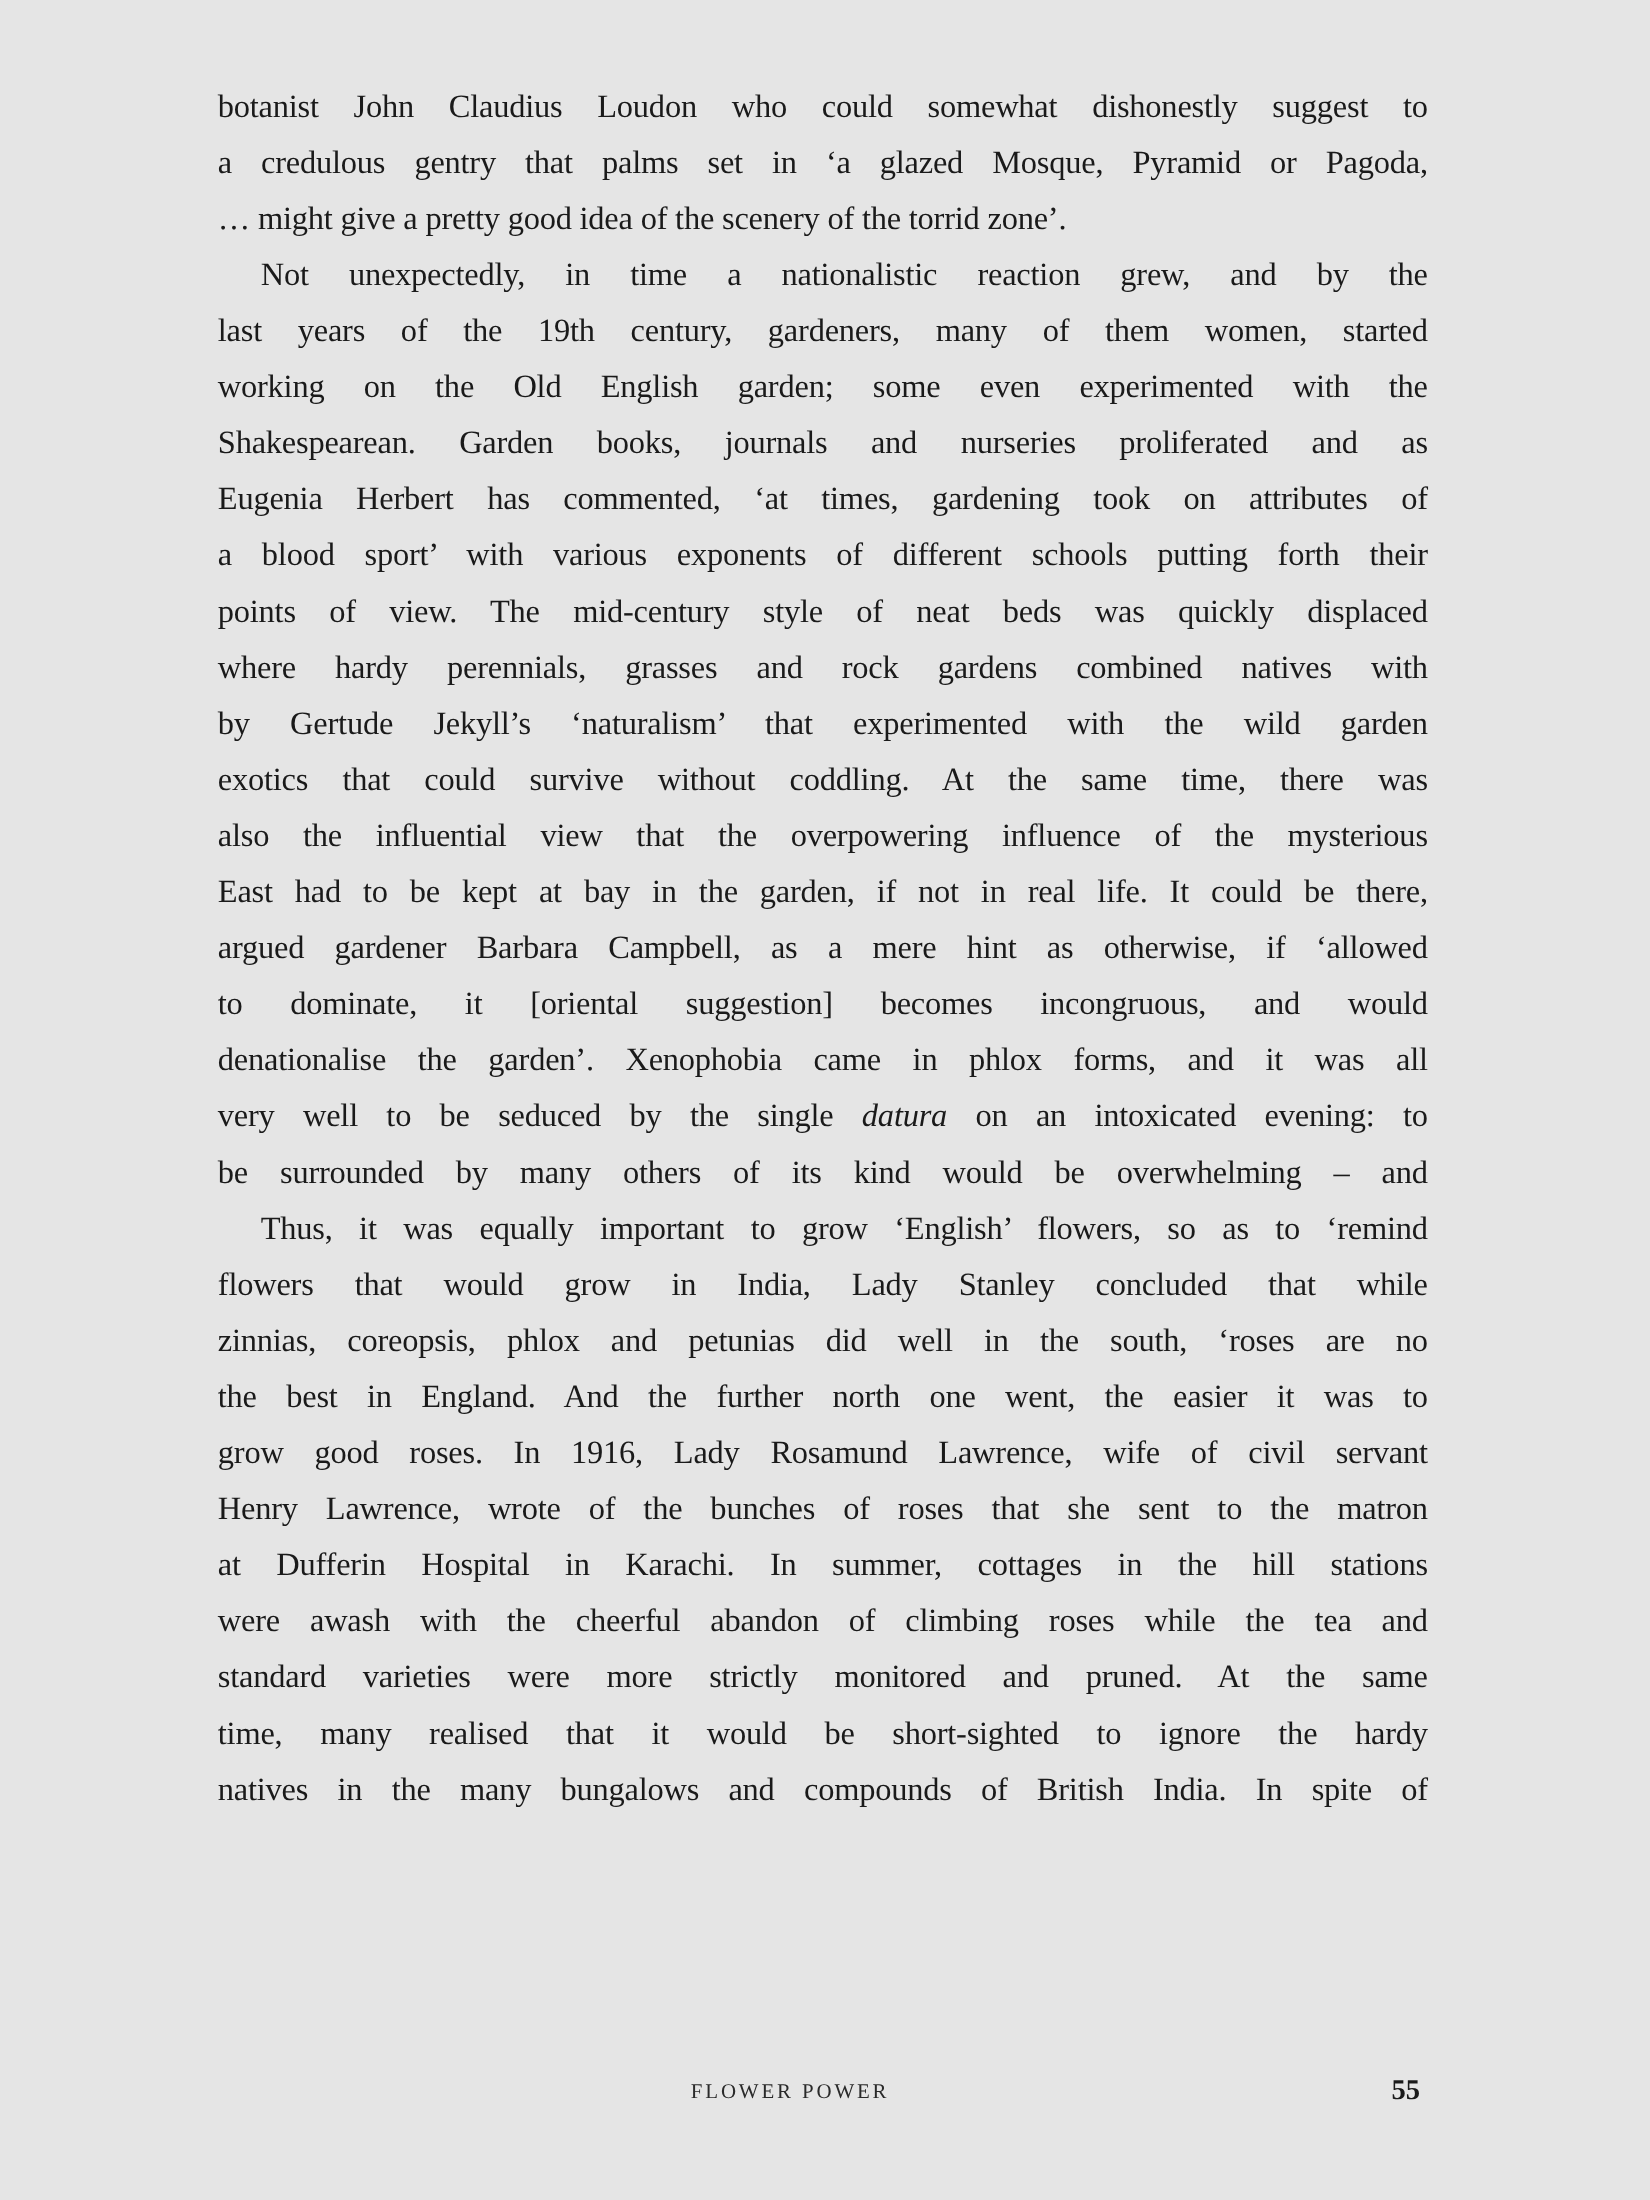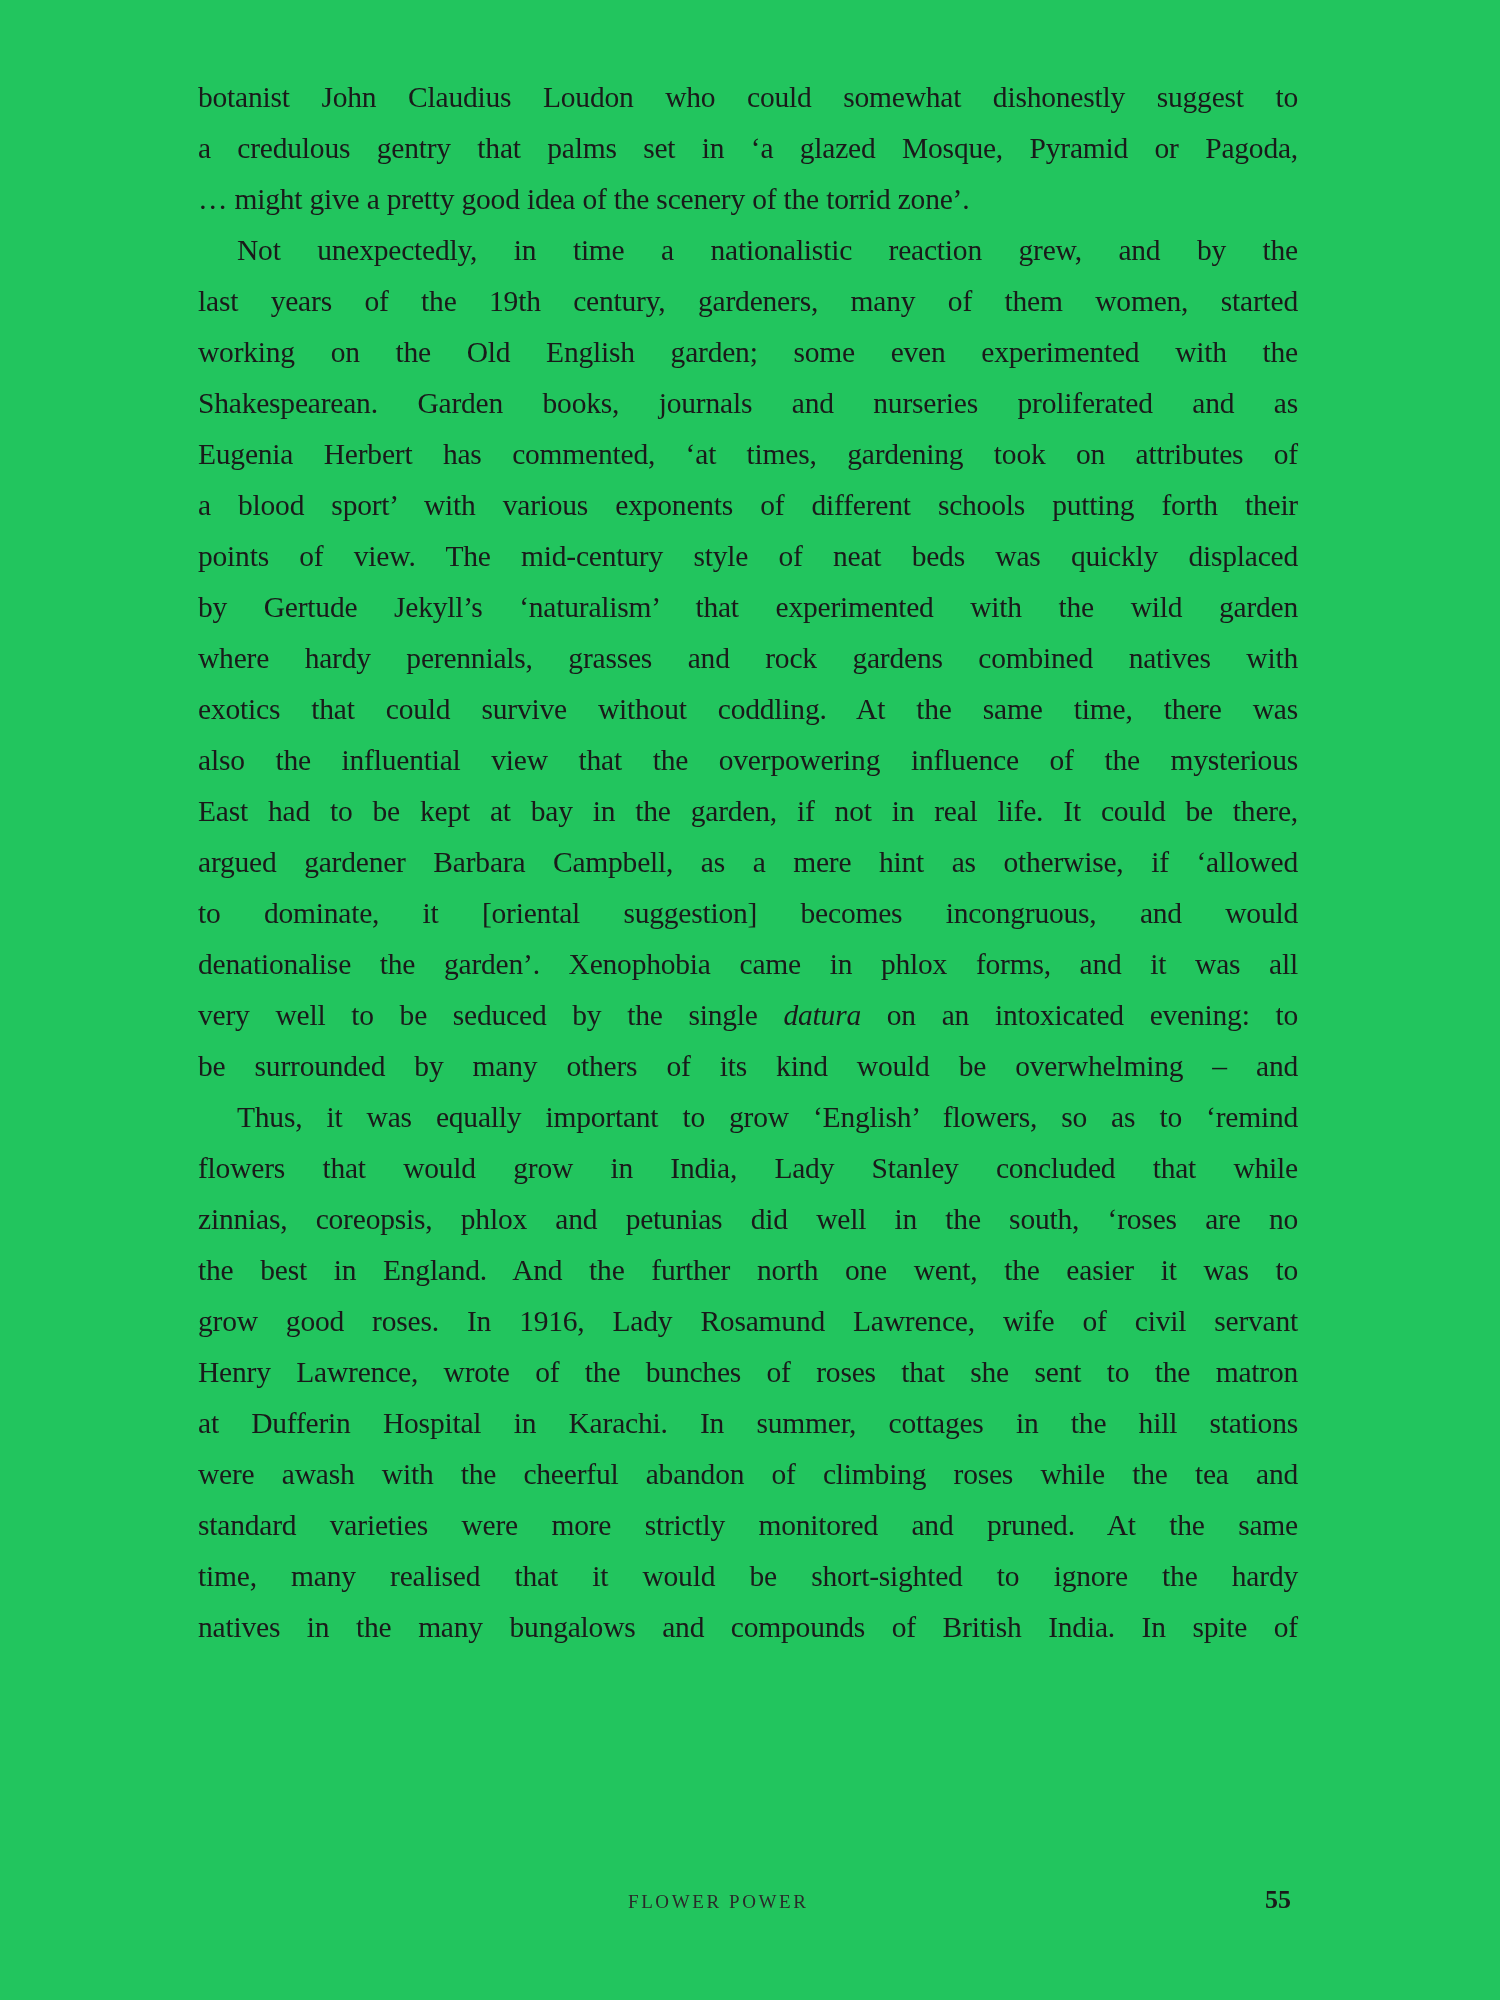--- a/index.html
+++ b/index.html
@@ -12,21 +12,21 @@
     height: 2000px;
     position: relative;
     overflow: hidden;
     font-family: "Liberation Serif", "DejaVu Serif", serif;
     color: #1a1a1a;
   }
   .page {
     position: absolute;
     left: 0; top: 0;
     width: 1500px; height: 2000px;
-    background: #22c55e;
+    background: #e5e5e5;
   }
   .text-column {
     position: absolute;
     left: 198px;
     top: 72px;
     width: 1100px;
   }
   .line {
     display: block;
     height: 51px;
@@ -108,24 +108,24 @@
         <div class="line">
           <span class="line-inner"><span class="seg">Eugenia Herbert has commented, ‘at times, gardening took on attributes of</span></span>
         </div>
         <div class="line">
           <span class="line-inner"><span class="seg">a blood sport’ with various exponents of different schools putting forth their</span></span>
         </div>
         <div class="line">
           <span class="line-inner"><span class="seg">points of view.  The mid-century style of neat beds was quickly displaced</span></span>
         </div>
         <div class="line">
-          <span class="line-inner"><span class="seg">by Gertude Jekyll’s ‘naturalism’ that experimented with the wild garden</span></span>
+          <span class="line-inner"><span class="seg">where hardy perennials, grasses and rock gardens combined natives with</span></span>
         </div>
         <div class="line">
-          <span class="line-inner"><span class="seg">where hardy perennials, grasses and rock gardens combined natives with</span></span>
+          <span class="line-inner"><span class="seg">by Gertude Jekyll’s ‘naturalism’ that experimented with the wild garden</span></span>
         </div>
         <div class="line">
           <span class="line-inner"><span class="seg">exotics that could survive without coddling. At the same time, there was</span></span>
         </div>
         <div class="line">
           <span class="line-inner"><span class="seg">also the influential view that the overpowering influence of the mysterious</span></span>
         </div>
         <div class="line">
           <span class="line-inner"><span class="seg">East had to be kept at bay in the garden, if not in real life. It could be there,</span></span>
         </div>

